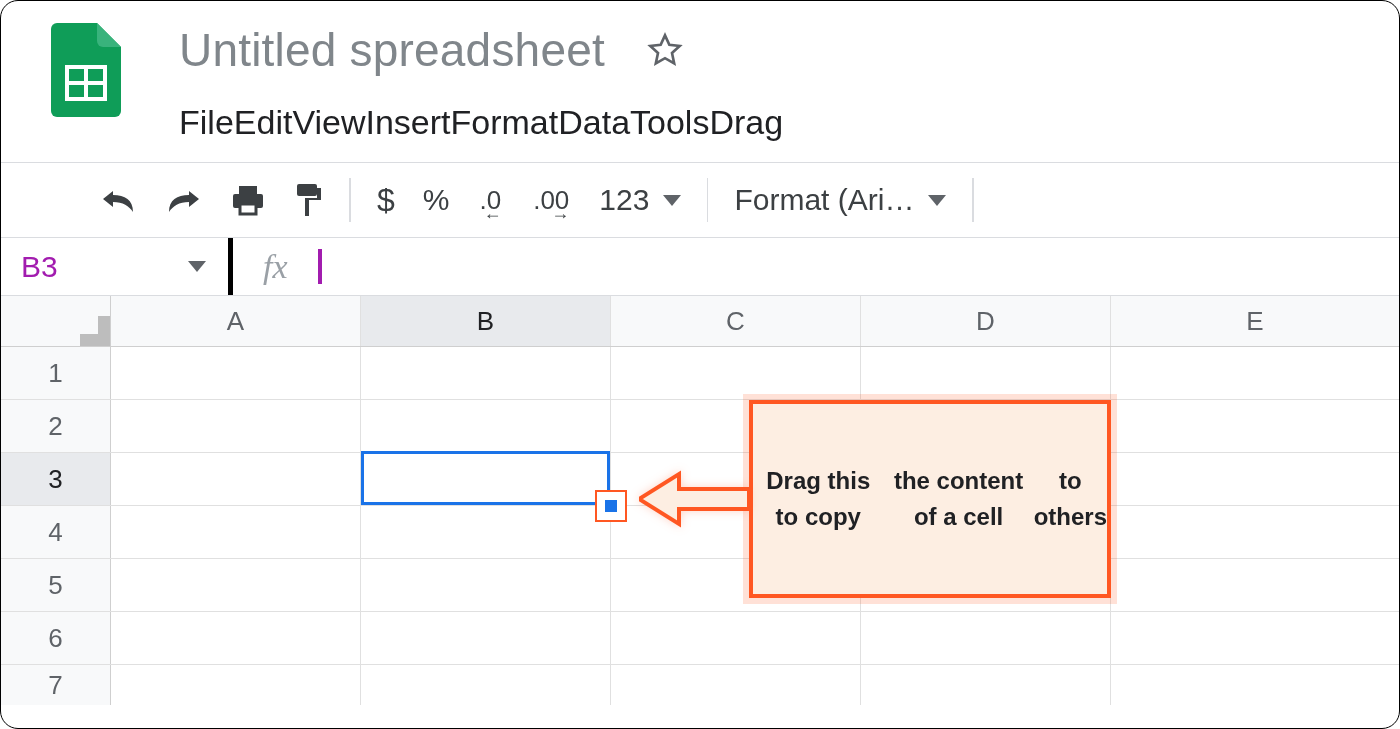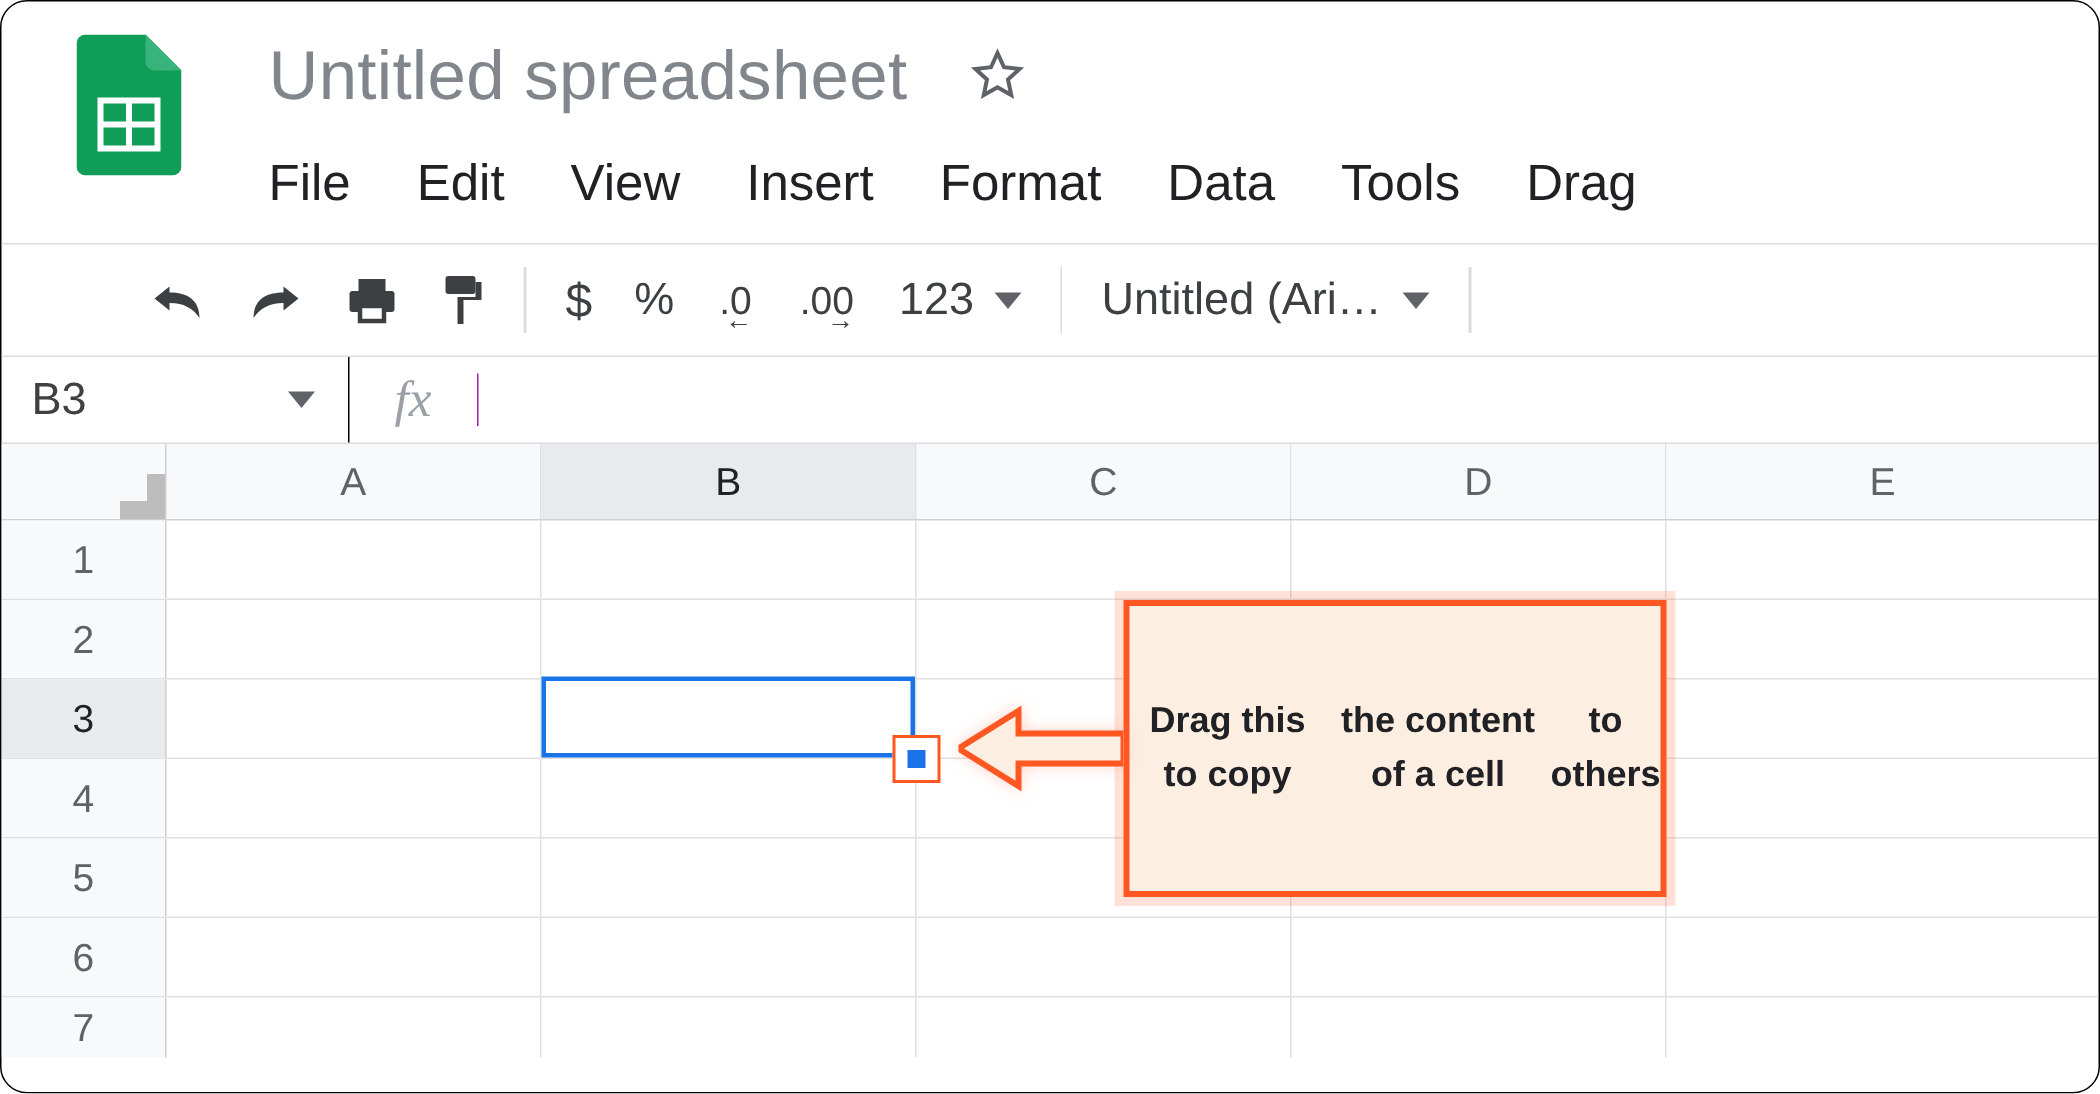--- a/index.html
+++ b/index.html
@@ -8,38 +8,38 @@
 
   
   .titlebar { display: flex; align-items: flex-start; padding: 22px 0 0 50px; }
   .logo { width: 70px; height: 94px; position: relative; flex: 0 0 auto; }
   .logo svg { width: 100%; height: 100%; display: block; }
   .title-block { margin-left: 58px; }
   .doc-title-row { display: flex; align-items: center; gap: 40px; }
   .doc-title { font-size: 46px; color: #80868b; letter-spacing: .2px; font-weight: 400; }
   .star-icon svg { width: 40px; height: 40px; display: block; }
 
-  .menubar { display: flex; gap: 44px; margin-top: 26px; }
+  .menubar { display: flex; margin-top: 26px; }
   .menu-item { font-size: 34px; color: #202124; cursor: pointer; }
 
   
   .toolbar { margin-top: 20px; height: 76px; display: flex; align-items: center; border-top: 1px solid #dadce0; border-bottom: 1px solid #dadce0; padding: 0 18px 0 72px; gap: 0; }
   .tb-group { display: flex; align-items: center; gap: 28px; padding: 0 26px; }
   .tb-sep { width: 1px; height: 44px; background: #dadce0; }
   .tb-btn { display: inline-flex; align-items: center; justify-content: center; cursor: pointer; color: #3c4043; }
   .tb-btn svg { display: block; }
   .tb-text { font-size: 30px; color: #3c4043; display: inline-flex; align-items: center; gap: 14px; }
   .caret { width: 0; height: 0; border-left: 9px solid transparent; border-right: 9px solid transparent; border-top: 11px solid #5f6368; display: inline-block; }
   .num-fmt { font-size: 26px; color: #3c4043; position: relative; padding: 0 2px; }
   .tiny-arrow { position: absolute; bottom: -8px; font-size: 18px; }
 
   
   .fxbar { height: 58px; display: flex; align-items: center; border-bottom: 1px solid #dadce0; }
-  .namebox { width: 232px; height: 100%; display: flex; align-items: center; justify-content: space-between; padding: 0 22px 0 20px; border-right: 1px solid #000000; font-size: 30px; color: #404040; }
-  .fx-label { padding: 0 30px; font-family: "Times New Roman", serif; font-style: italic; font-size: 34px; color: #9aa0a6; border-right: 1px solid #a21caf; height: 60%; display: flex; align-items: center; }
+  .namebox { width: 232px; height: 100%; display: flex; align-items: center; justify-content: space-between; padding: 0 22px 0 20px; border-right: 5px solid #000000; font-size: 30px; color: #a21caf; }
+  .fx-label { padding: 0 30px; font-family: "Times New Roman", serif; font-style: italic; font-size: 34px; color: #9aa0a6; border-right: 4px solid #a21caf; height: 60%; display: flex; align-items: center; }
   .fx-input { flex: 1; height: 100%; }
 
   
   .grid { position: relative; }
   .col-headers { display: flex; border-bottom: 1px solid #cfcfcf; }
   .rn-spacer { width: 110px; height: 50px; background: #f8f9fa; border-right: 1px solid #cfcfcf; position: relative; }
   .rn-spacer::after { content: ""; position: absolute; right: 0; bottom: 0; width: 30px; height: 12px; background: #bdbdbd; }
   .rn-spacer::before { content: ""; position: absolute; right: 0; bottom: 0; width: 12px; height: 30px; background: #bdbdbd; }
   .col-h { width: 250px; height: 50px; background: #f8f9fa; border-right: 1px solid #e0e0e0; display: flex; align-items: center; justify-content: center; font-size: 26px; color: #5f6368; }
   .col-h.sel { background: #e8eaed; color: #202124; }
@@ -141,21 +141,21 @@
           <span class="tiny-arrow" style="right:2px">→</span>
       </span>
       <span class="tb-text">
         <span>123</span>
         <span class="caret"></span>
       </span>
     </div>
     <div class="tb-sep"></div>
     <div class="tb-group">
       <span class="tb-text">
-        <span>Untitled (Ari…</span>
+        <span>Format (Ari…</span>
         <span class="caret"></span>
       </span>
     </div>
     <div class="tb-sep"></div>
     <div class="tb-sep"></div>
   </div>
 
   <div class="fxbar">
     <div class="namebox">
       <span>B3</span>

